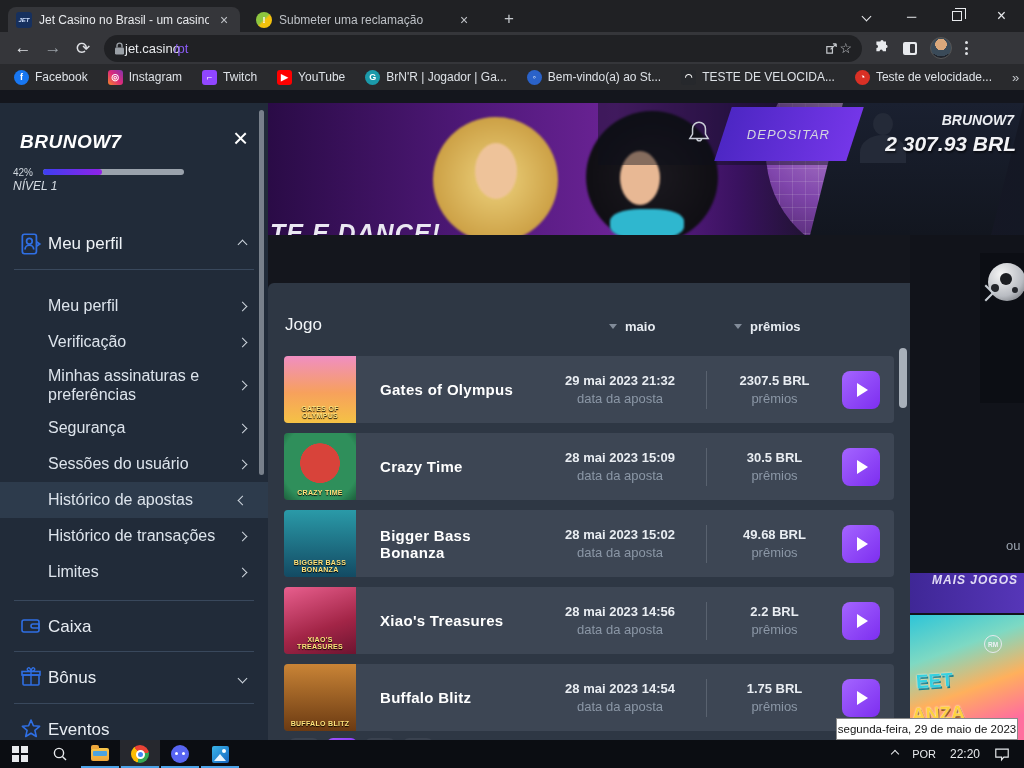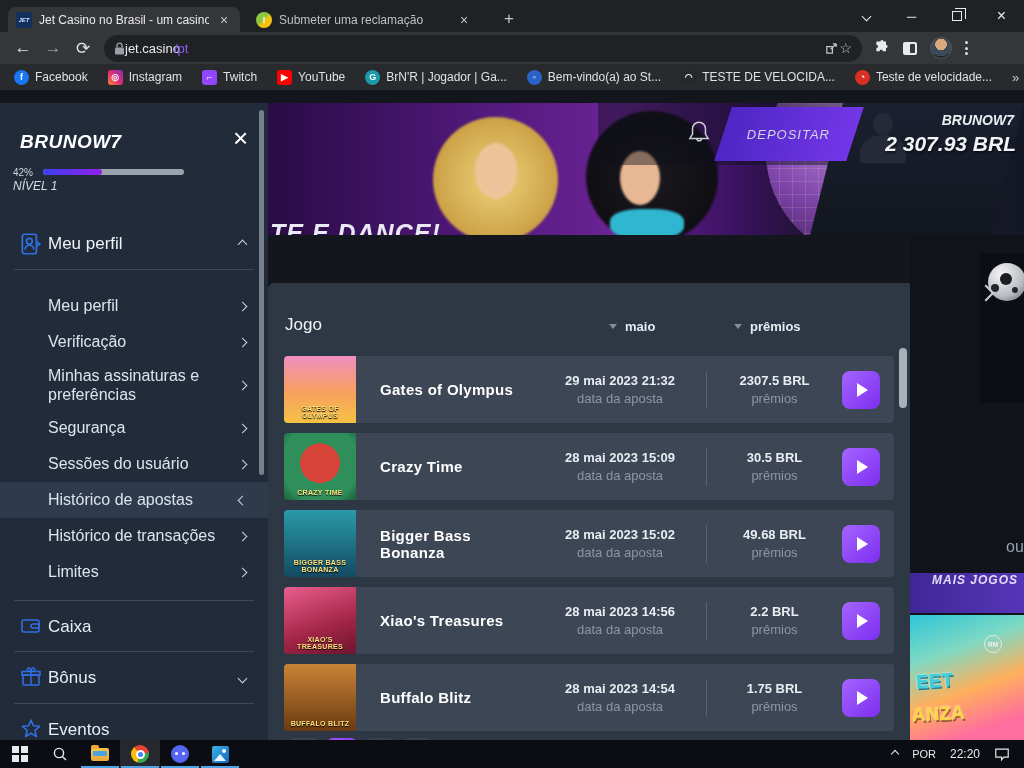--- a/index.html
+++ b/index.html
@@ -139,21 +139,21 @@
 
   
   #rail { position:absolute; left:910px; top:145px; width:114px; height:505px; background:#11131a; overflow:hidden; }
   #rail-chev { position:absolute; left:70px; top:50px; color:#c8cdd4; }
   #rail-chev .cv { width:12px; height:12px; border-width:2px; }
   #football { position:absolute; left:70px; top:18px; width:44px; height:150px; background:#0c0e14; }
   #fb-ball { position:absolute; left:78px; top:28px; width:38px; height:38px; border-radius:50%;
      background:radial-gradient(circle at 35% 30%, #f5f5f5, #b9bcc2 60%, #5a5d63 100%); }
   #fb-ball:after { content:""; position:absolute; left:12px; top:10px; width:12px; height:12px; border-radius:50%; background:#1c1e22;
      box-shadow:-11px 9px 0 -2px #24262b, 9px 11px 0 -3px #24262b; }
-  #rail-ou { position:absolute; left:96px; top:303px; font-size:16px; color:#9aa2ad; }
+  #rail-ou { position:absolute; left:96px; top:303px; font-size:13px; color:#9aa2ad; }
   #moregames { position:absolute; left:0; top:338px; width:114px; height:40px;
      background:linear-gradient(90deg,#3f2796,#5636b8); display:flex; align-items:flex-start; padding-left:22px; }
   #moregames span { font-style:italic; font-size:12px; font-weight:bold; letter-spacing:1px; color:#e2dcf5; }
   #sweet { position:absolute; left:0; top:380px; width:114px; height:125px;
      background:linear-gradient(160deg,#2ec5d8 0%,#7ed9c3 30%,#ffb05c 58%,#ff6e9e 85%); }
   #sweet .badge { position:absolute; right:22px; top:20px; width:18px; height:18px; border-radius:50%;
      border:1.5px solid #e6e9ee; color:#eef1f5; font-size:6.5px; font-weight:bold;
      display:flex; align-items:center; justify-content:center; }
   #sweet .l1 { position:absolute; left:6px; top:55px; font-size:19px; font-weight:900; color:#35d1e0;
      text-shadow:0 0 2px #fff, 1px 2px 0 #0d7a8a; transform:rotate(-4deg); }
@@ -524,20 +524,21 @@
         <span>MAIS JOGOS</span>
       </div>
       <div id="sweet">
         <div class="badge">RM</div>
         <div class="l1">EET</div>
         <div class="l2">ANZA</div>
       </div>
     </div>
   </div>
 
+  <div id="tooltip">segunda-feira, 29 de maio de 2023</div>
 
   <div id="taskbar">
     <div class="tslot">
       <span class="winlogo">
           <i></i>
           <i></i>
           <i></i>
           <i></i>
         </span>
     </div>

